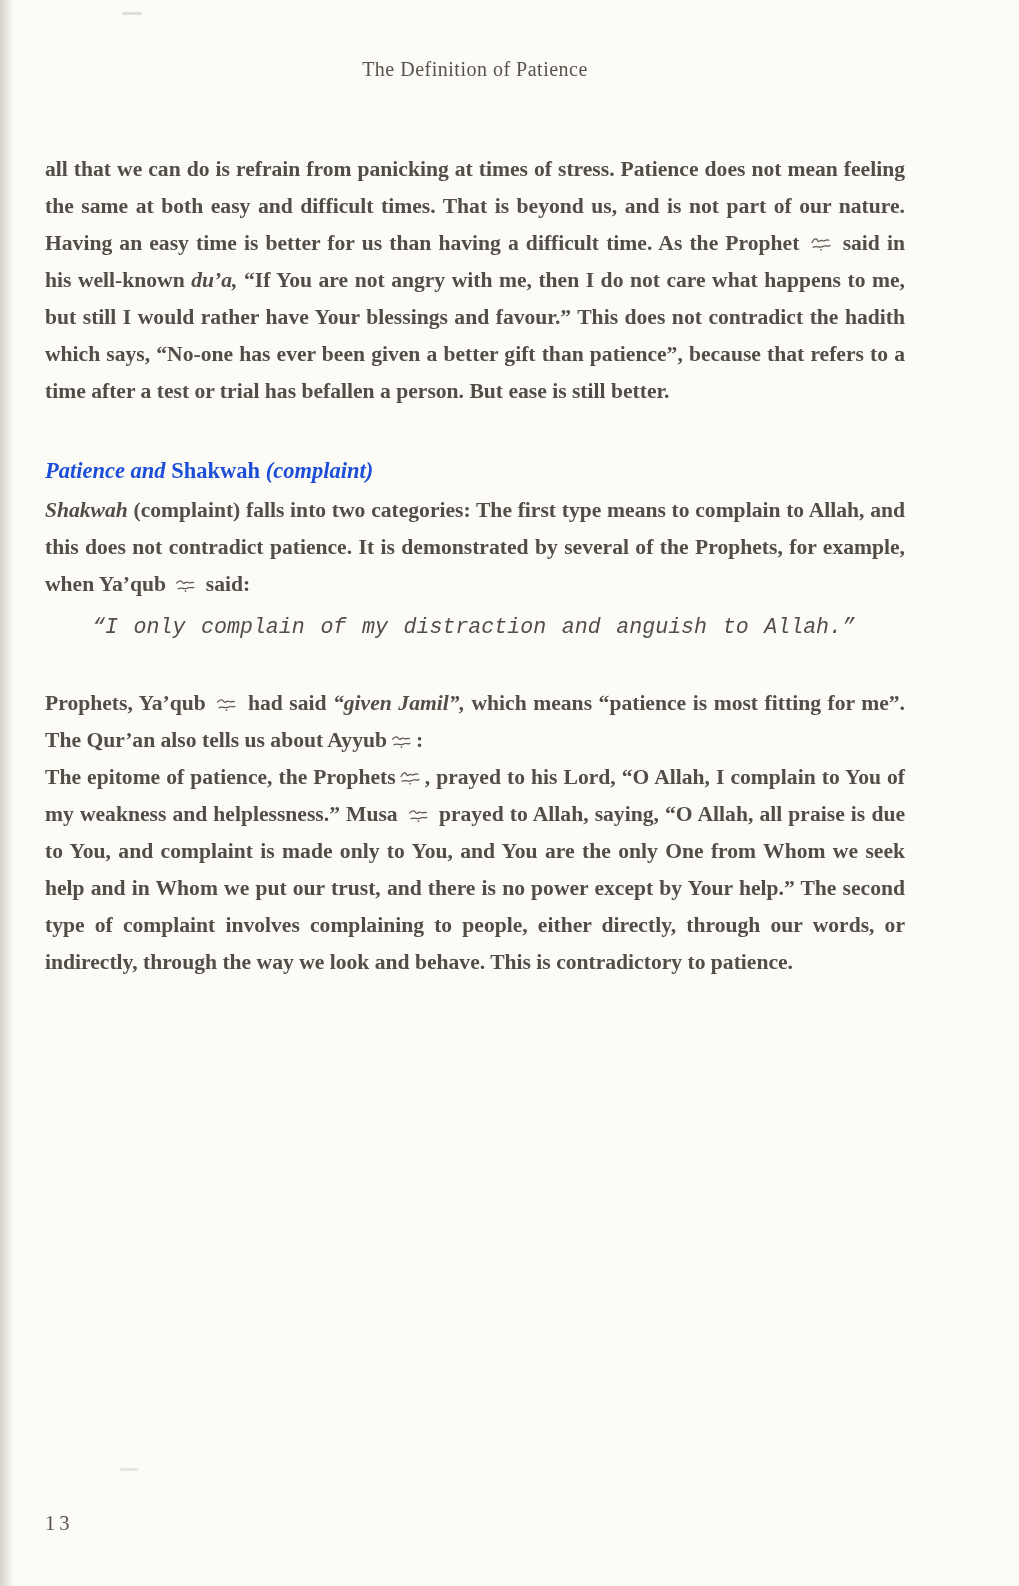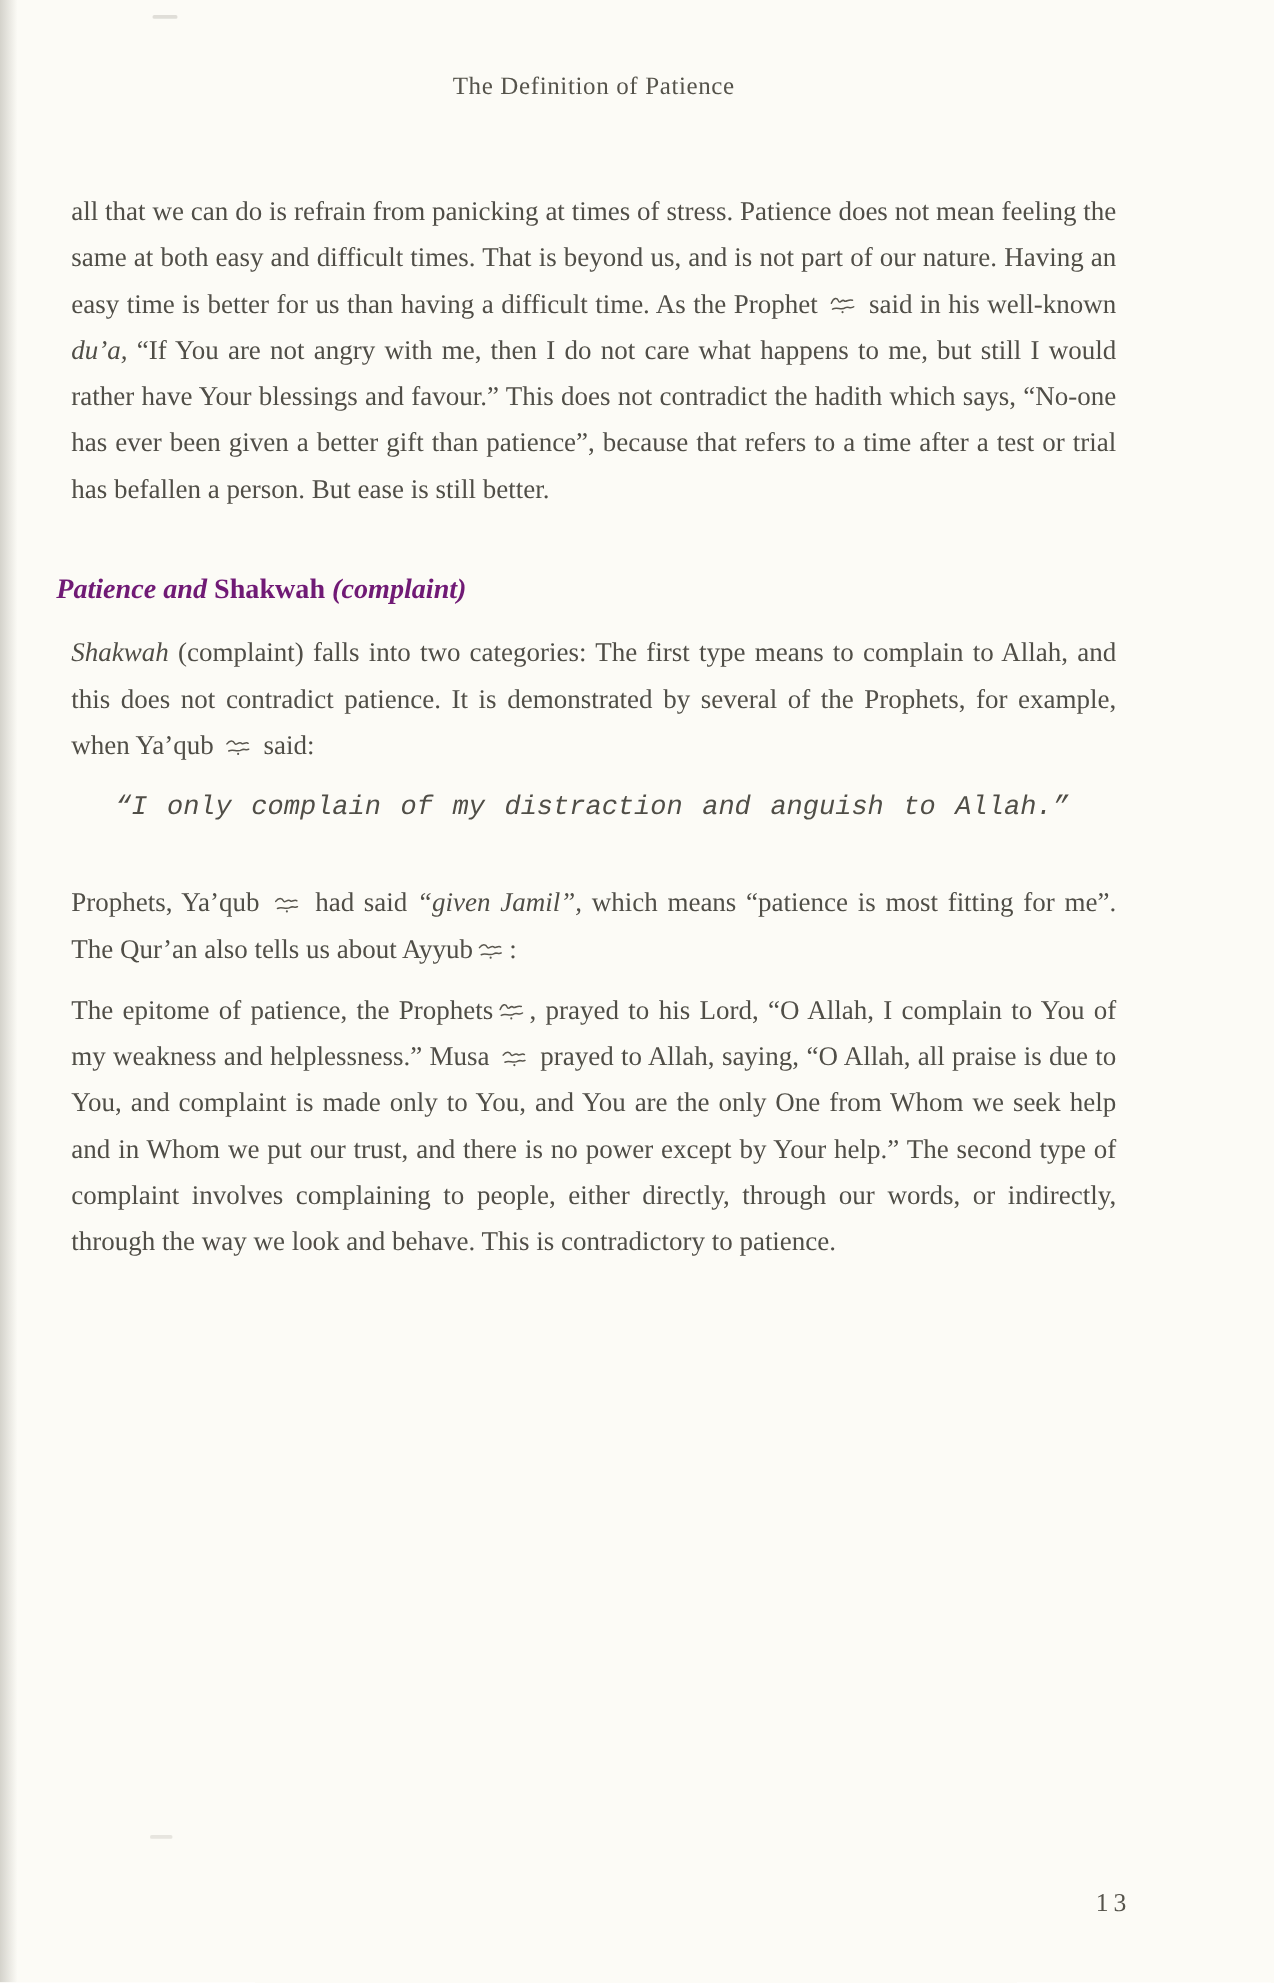--- a/index.html
+++ b/index.html
@@ -30,31 +30,32 @@
     position: absolute; left: 45px; top: 0; width: 860px;
   }
   .running-head {
     margin: 58px 0 70px 0;
     text-align: center;
     font-size: 20px;
     letter-spacing: .5px;
     color: #55534b;
   }
   p.body-para {
-    margin: 12px;
+    margin: 0;
     font-size: 21.6px;
     line-height: 37px;
     text-align: justify;
+    font-weight: bold;
   }
   .section-heading {
     margin: 40px 0 0 0;
     font-size: 22.5px;
     font-weight: bold;
     line-height: 42px;
-    color: #701a75;
+    color: #1d4ed8;
   }
   .bi { font-style: italic; }
   .it { font-style: italic; }
   .quote {
     margin: 5px 50px 38px 47px;
     font-size: 21.6px;
     line-height: 39px;
     text-align: justify;
     font-family: Liberation Mono, monospace;
   }
@@ -73,21 +74,21 @@
     display: inline-block;
     width: 23px; height: 16px;
     margin: 0 3px;
     vertical-align: -2px;
   }
   .hon path { stroke: #5a574f; fill: none; stroke-width: 1.3; stroke-linecap: round; }
   .hon circle { fill: #5a574f; }
   .folio {
     position: absolute;
     top: 1512px; left: 45px; width: 860px;
-    text-align: right;
+    text-align: left;
     font-size: 20.5px;
     letter-spacing: 4px;
     color: #55534b;
   }
 </style>
 </head>
 <body>
 
 <div class="page">
   <div class="scan-edge"></div>

